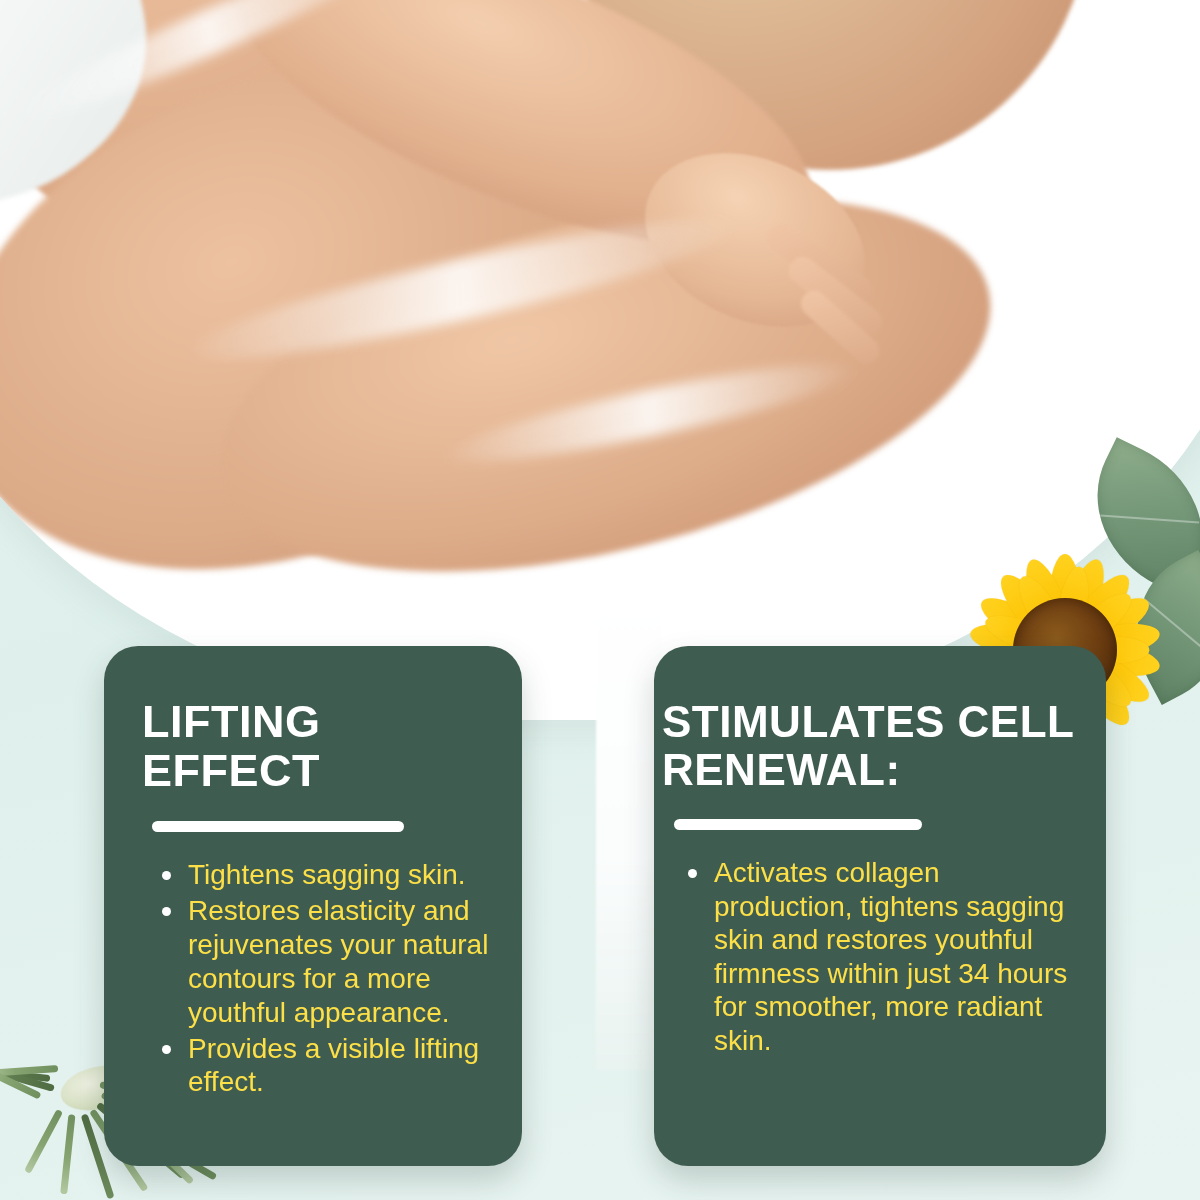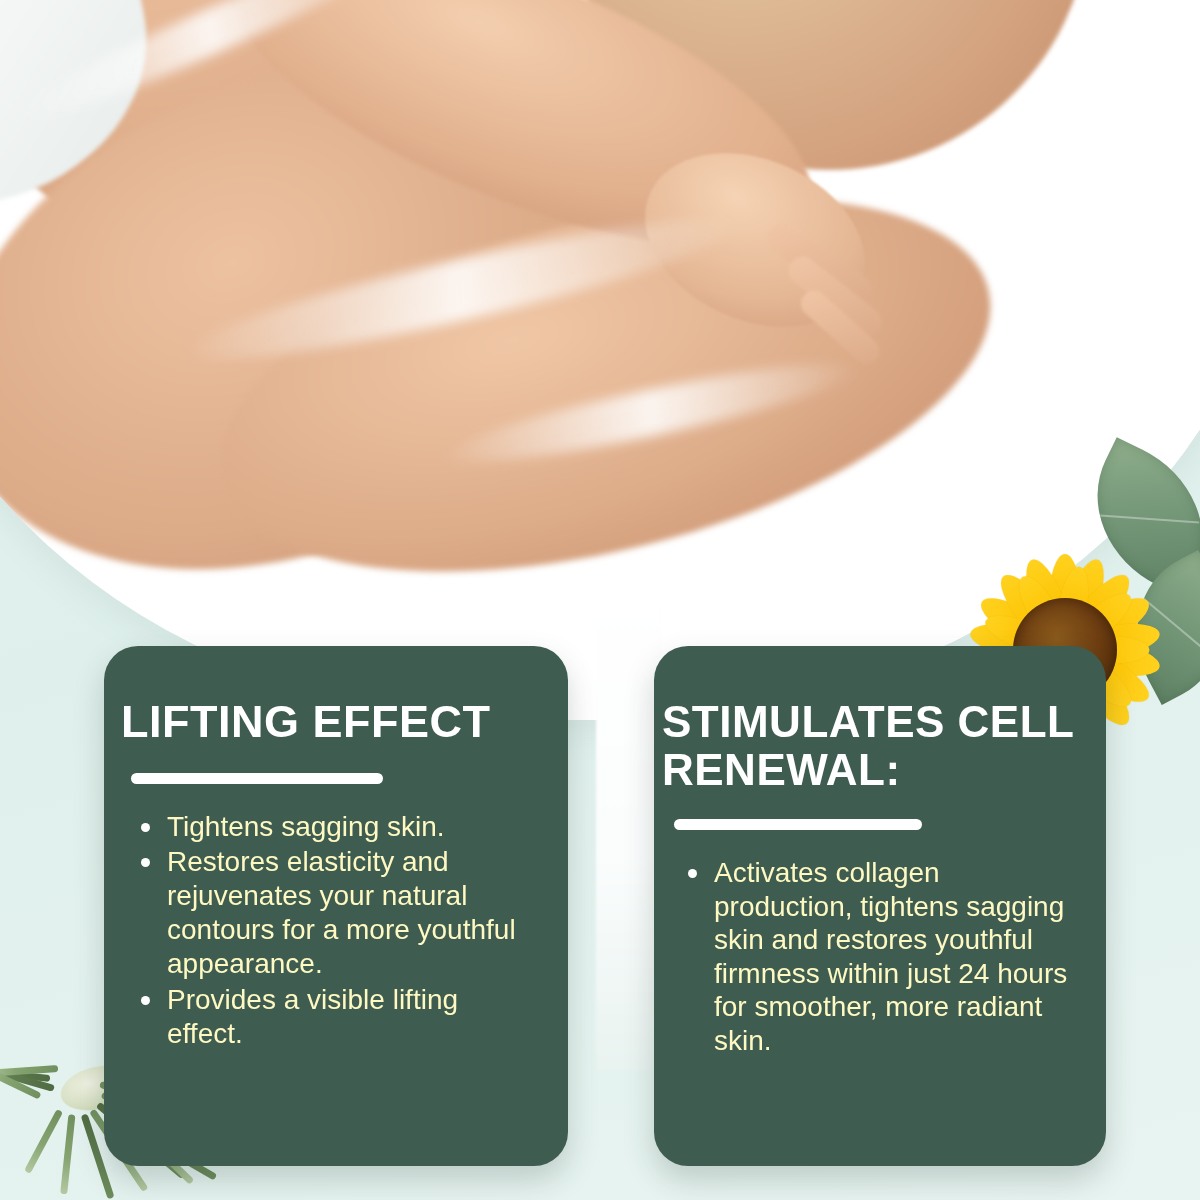--- a/index.html
+++ b/index.html
@@ -203,21 +203,21 @@
 
   
   .card {
     position: absolute;
     background: #3f5c50;
     border-radius: 34px;
     box-shadow: 0 14px 30px rgba(45,70,60,0.22);
     box-sizing: border-box;
     overflow: hidden;
   }
-  .card-left  { left: 104px; top: 646px; width: 464px; height: 520px; padding: 52px 30px 24px 17px; }
+  .card-left  { left: 104px; top: 646px; width: 418px; height: 520px; padding: 52px 30px 24px 38px; }
   .card-right { left: 654px; top: 646px; width: 452px; height: 520px; padding: 52px 22px 24px 8px; }
 
   .card-title {
     color: #ffffff;
     font-weight: 700;
     font-size: 45px;
     line-height: 1.08;
     letter-spacing: 0.5px;
     margin: 0 0 0 0;
     text-transform: uppercase;
@@ -230,21 +230,21 @@
     background: #ffffff;
     margin: 26px 0 26px 10px;
   }
   .card-left .divider { width: 252px; }
   .card-right .divider { width: 248px; margin-left: 12px; }
 
   .bullets {
     margin: 0;
     padding: 0 0 0 46px;
     list-style: none;
-    color: #fef9c3;
+    color: #fde047;
     font-size: 28px;
     line-height: 1.21;
   }
   .card-right .bullets { font-size: 28px; line-height: 1.2; padding-left: 52px; }
   .bullets li {
     position: relative;
     margin: 0 0 2px 0;
   }
   .bullets li::before {
     content: "";
@@ -360,18 +360,18 @@
       <li>Tightens sagging skin.</li>
       <li>Restores elasticity and rejuvenates your natural contours for a more youthful appearance.</li>
       <li>Provides a visible lifting effect.</li>
     </ul>
   </div>
 
   <div class="card card-right">
     <h2 class="card-title">STIMULATES CELL RENEWAL:</h2>
     <div class="divider"></div>
     <ul class="bullets">
-      <li>Activates collagen production, tightens sagging skin and restores youthful firmness within just 24 hours for smoother, more radiant skin.</li>
+      <li>Activates collagen production, tightens sagging skin and restores youthful firmness within just 34 hours for smoother, more radiant skin.</li>
     </ul>
   </div>
 
   <div class="bg-mint-bottom" style="z-index:-1"></div>
 </div>
 
 </body></html>

